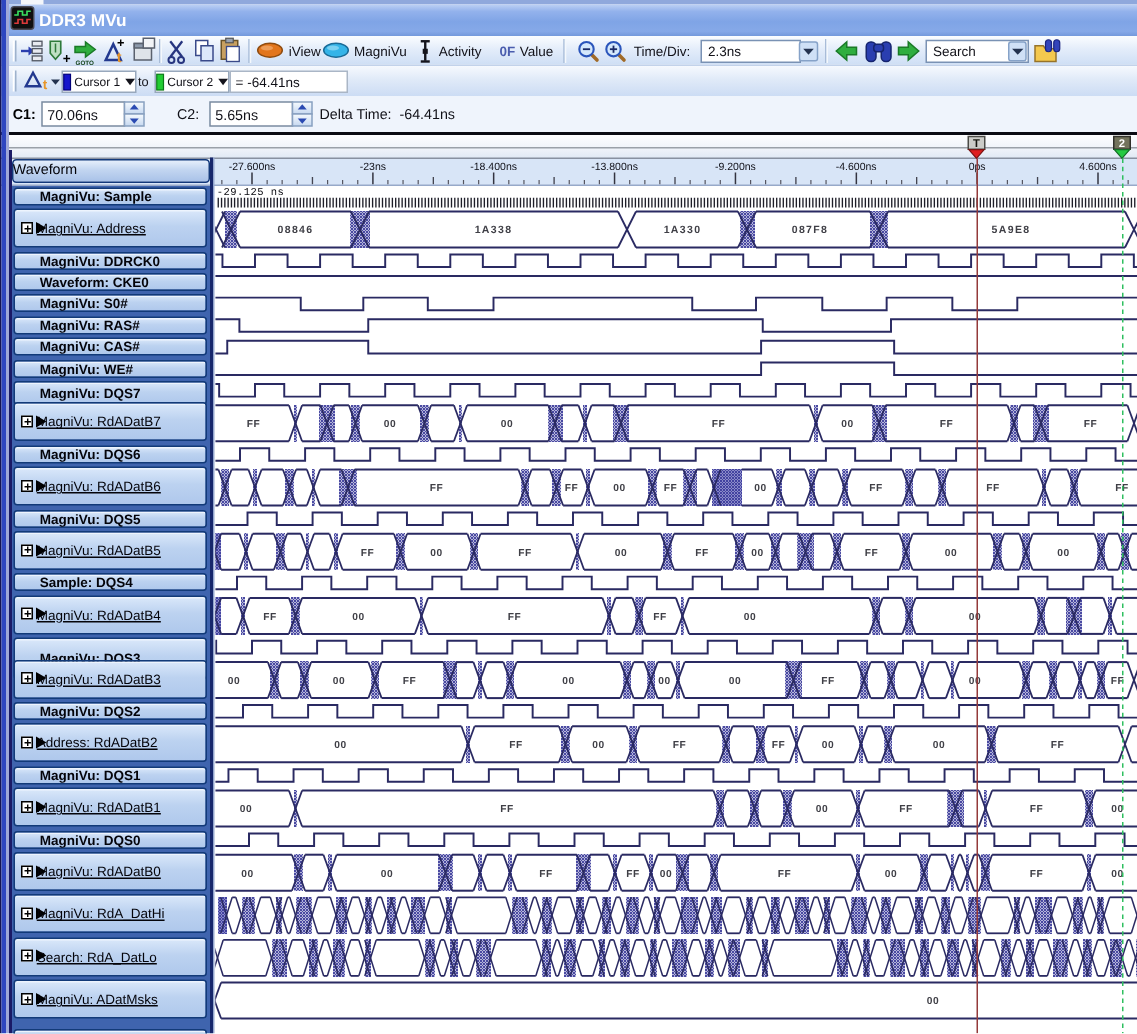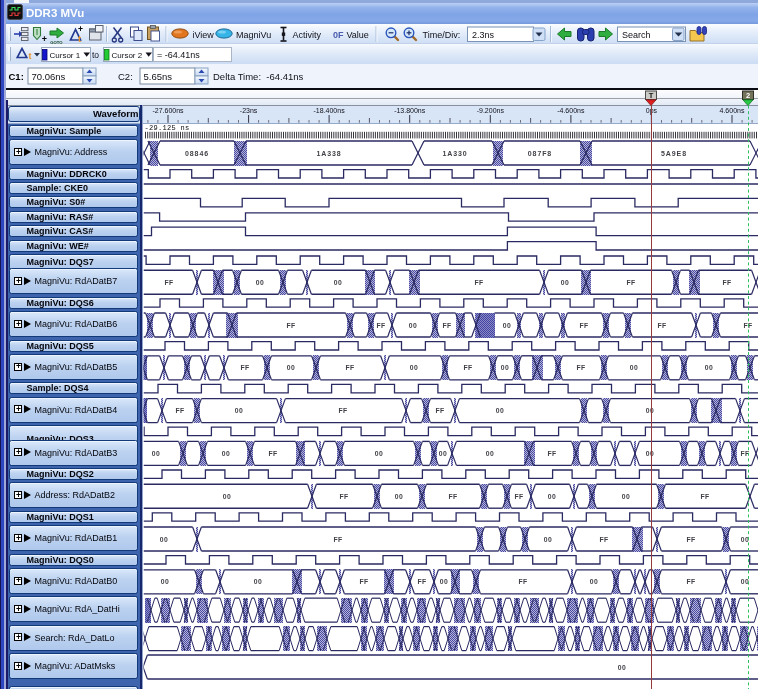--- a/index.html
+++ b/index.html
@@ -24,30 +24,30 @@
 .wf { position:absolute; left:143px; top:124px; width:615px; height:565px; background:#ffffff; z-index:4; }
 .lpanel { position:absolute; left:7.5px; top:124px; width:132.5px; height:565px; background:#3f64ae; z-index:10; }
 .lborder { position:absolute; left:140px; top:105px; width:1.6px; height:584px; background:#17276b; z-index:11; }
 .lgroove { position:absolute; left:141.6px; top:105px; width:1.4px; height:584px; background:#93a5cd; z-index:11; }
 .frame1 { position:absolute; left:0; top:0; width:1px; height:689px; background:#141452; z-index:70; }
 .frame2 { position:absolute; left:1px; top:0; width:2.5px; height:689px; background:#2e46c0; z-index:70; }
 .frame3 { position:absolute; left:3.5px; top:0; width:2px; height:689px; background:#9fa8d8; z-index:70; }
 .frame4 { position:absolute; left:5.5px; top:100px; width:2px; height:589px; background:#1a1a66; z-index:70; }
 .wfhdr { position:absolute; left:7.5px; top:106.3px; width:132px; height:15.6px; z-index:12;
   background:linear-gradient(180deg,#e6effb 0%,#c2d5f0 45%,#a9c2e8 100%);
-  border:1px solid #12387a; border-radius:3px; text-align:right;
-  font-size:9.5px; font-weight:bold; color:#04040a; line-height:14.5px; }
+  border:1px solid #12387a; border-radius:3px; text-align:left;
+  font-size:9.5px; font-weight:normal; color:#04040a; line-height:14.5px; }
 .lb { position:absolute; left:8.5px; width:129px; z-index:12;
   background:linear-gradient(180deg,#dae8fa 0%,#bcd2f0 45%,#afc8ec 100%);
   border:1px solid #123a78; border-radius:2.5px;
   box-shadow:inset 0 1px 0 #edf4fd; }
 .lt1 { position:absolute; left:17px; top:50%; transform:translateY(-50%);
   font-size:9px; color:#04040a; white-space:nowrap;font-weight:bold; }
-.lt2 { position:absolute; left:25px; top:50%; transform:translateY(-50%);
-  font-size:9px; color:#04040a; white-space:nowrap; }
+.lt2 { position:absolute; left:15px; top:50%; transform:translateY(-50%);
+  font-size:9px; color:#04040a; white-space:nowrap;text-decoration:underline; }
 .exp { position:absolute; left:4.5px; top:50%; margin-top:-4.5px; width:8px; height:8px;
   background:#fff; border:1px solid #000; }
 .pl { position:absolute; left:0; top:-3.2px; width:7px; text-align:center; font-size:8.5px; font-weight:bold; color:#000; line-height:13px;}
 .arr { position:absolute; left:14.5px; top:50%; margin-top:-4.5px; width:0; height:0;
   border-left:7px solid #000; border-top:4.5px solid transparent; border-bottom:4.5px solid transparent; }
 </style></head>
 <body>
 <div class="topstrip"></div>
 <div class="topwedge"></div>
 <div class="title"></div>
@@ -71,21 +71,21 @@
     <span class="exp">
       <span class="pl">+</span>
     </span>
     <span class="arr"></span>
     <span class="lt2">MagniVu: Address</span>
   </div>
 <div class="lb" style="top:167.6px;height:12.0px">
     <span class="lt1">MagniVu: DDRCK0</span>
   </div>
 <div class="lb" style="top:182.0px;height:12.0px">
-    <span class="lt1">Sample: CKE0</span>
+    <span class="lt1">Waveform: CKE0</span>
   </div>
 <div class="lb" style="top:196.4px;height:12.0px">
     <span class="lt1">MagniVu: S0#</span>
   </div>
 <div class="lb" style="top:210.8px;height:12.0px">
     <span class="lt1">MagniVu: RAS#</span>
   </div>
 <div class="lb" style="top:225.2px;height:12.0px">
     <span class="lt1">MagniVu: CAS#</span>
   </div>

